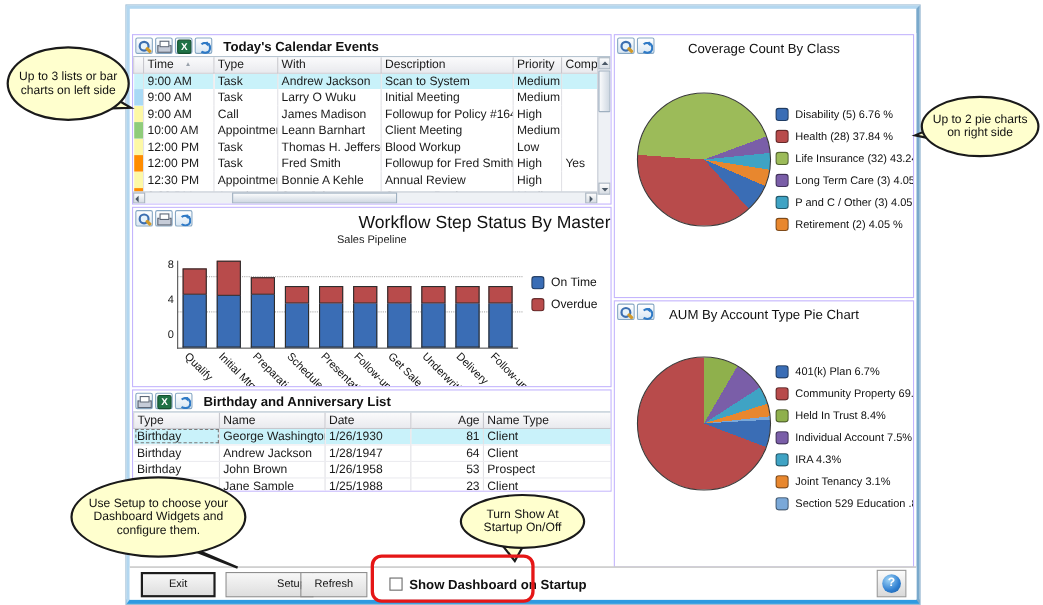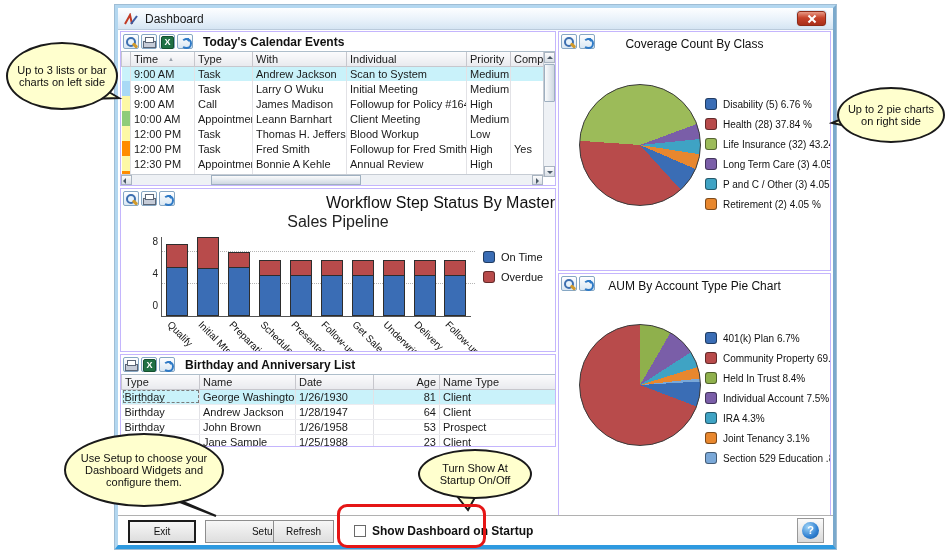--- a/index.html
+++ b/index.html
@@ -77,21 +77,21 @@
   .sb-btn::after { content:""; position:absolute; border:3px solid transparent; }
   .vscroll .up   { left:0; top:0; width:11px; height:11px; } .vscroll .up::after { left:2px; top:3px; border-bottom-color:#4a5866; border-top-width:0; }
   .vscroll .down { left:0; bottom:0; width:11px; height:11px; } .vscroll .down::after { left:2px; top:4px; border-top-color:#4a5866; border-bottom-width:0; }
   .vscroll .thumb { position:absolute; left:0; top:12px; width:11px; height:38px; background:linear-gradient(90deg,#fafbfc,#cfd8e2); border:1px solid #9fb0c0; border-radius:1px; }
   .hscroll .left  { left:0; top:0; width:11px; height:10px; } .hscroll .left::after  { left:1px; top:2px; border-right-color:#4a5866; border-left-width:0; }
   .hscroll .right { right:0; top:0; width:11px; height:10px; } .hscroll .right::after { left:3px; top:2px; border-left-color:#4a5866; border-right-width:0; }
   .hscroll .thumb { position:absolute; left:90px; top:0; width:150px; height:10px; background:linear-gradient(#fafbfc,#cfd8e2); border:1px solid #9fb0c0; }
 
   
   .wf-title { position:absolute; left:0; right:0; top:5px; text-align:right; font-size:16px; color:#111; }
-  .wf-sub { position:absolute; left:0; right:0; top:24px; text-align:center; font-size:16px; color:#222; }
+  .wf-sub { position:absolute; left:0; right:0; top:24px; text-align:center; font-size:10px; color:#222; }
   .wf-plot { position:absolute; left:40px; top:48px; width:310px; height:80px;
     border-left:1px solid #555; border-bottom:1px solid #555;
     display:flex; justify-content:space-around; align-items:flex-end; }
   .gridline { position:absolute; left:0; right:-4px; height:0; border-top:1px dotted #b4b4b4; }
   .ytick { position:absolute; right:100%; margin-right:4px; font-size:10px; color:#222; transform:translateY(-50%); }
   .bar { position:relative; width:22px; height:100%; display:flex; flex-direction:column; justify-content:flex-end; }
   .seg { width:100%; border:1px solid #2d2d2d; }
   .seg + .seg { border-top:none; }
   .xlab { position:absolute; top:100%; left:30%; margin-top:3px; font-size:10px; color:#111; white-space:nowrap;
     transform:rotate(45deg); transform-origin:left top; }
@@ -156,32 +156,20 @@
   </div>
   <svg class="tails">
     <polygon points="92,82 119,98 88,99" fill="#ffffce" stroke="#1a1a1a" stroke-width="2"></polygon>
     <polygon points="858,112 832,123 860,129" fill="#ffffce" stroke="#1a1a1a" stroke-width="2"></polygon>
     <polygon points="146,486 216,516 172,499" fill="#ffffce" stroke="#1a1a1a" stroke-width="2"></polygon>
     <polygon points="453,491 468,510 478,492" fill="#ffffce" stroke="#1a1a1a" stroke-width="2"></polygon>
   </svg>
   <div class="red-box"></div>
 
   <div class="window">
-    <div class="titlebar">
-      <span class="appicon">
-        <svg width="16" height="13" viewBox="0 0 16 13">
-          <path d="M1 11 L6 2 L8 11" stroke="#c23a24" stroke-width="2" fill="none"></path>
-          <path d="M7 11 L13 3" stroke="#3b5aa0" stroke-width="2" fill="none"></path>
-        </svg>
-      </span>
-      <span class="wtitle">Dashboard</span>
-      <span class="closebtn">
-          <i class="x"></i>
-        </span>
-    </div>
 
     <div class="content">
 
       <div class="panel p-cal">
         <div class="ptoolbar">
             <span class="tbtn ic-search"></span>
             <span class="tbtn ic-print"></span>
             <span class="tbtn ic-excel"></span>
             <span class="tbtn ic-refresh"></span>
           </div>
@@ -197,21 +185,21 @@
                 <col style="width:120px">
                 <col style="width:44px">
                 <col style="width:33px">
               </colgroup>
             <thead>
                 <tr>
                   <th></th>
                   <th class="c0 sorted">Time</th>
                   <th class="c1">Type</th>
                   <th class="c2">With</th>
-                  <th class="c3">Individual</th>
+                  <th class="c3">Description</th>
                   <th class="c4">Priority</th>
                   <th class="c5">Comp</th>
                 </tr>
               </thead>
             <tbody>
                 <tr class="sel">
                   <td class="strip" style="background: rgb(201, 242, 250);"></td>
                   <td class="c0">9:00 AM</td>
                   <td class="c1">Task</td>
                   <td class="c2">Andrew Jackson</td>

